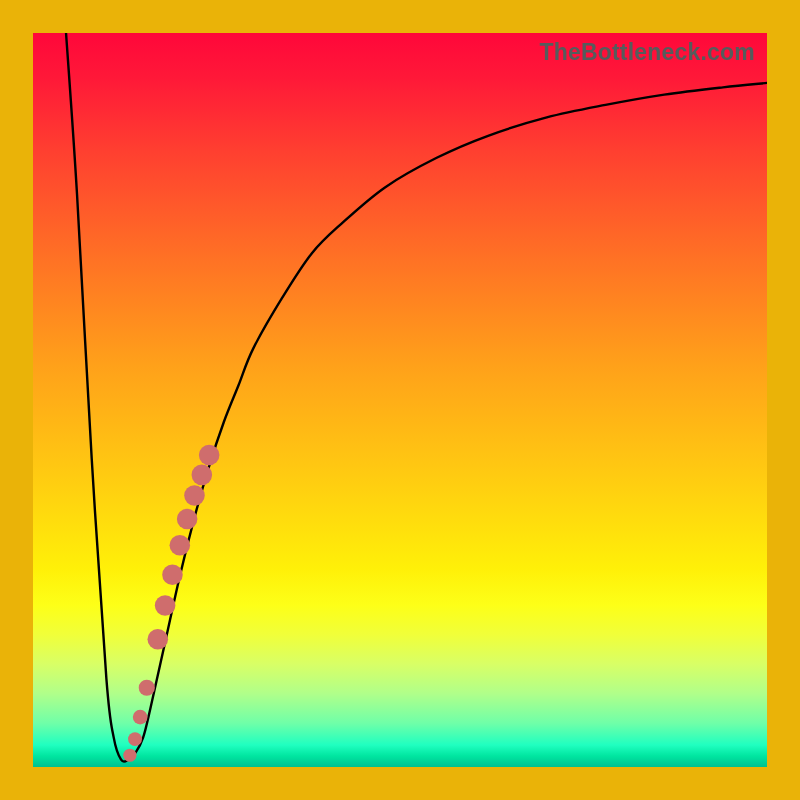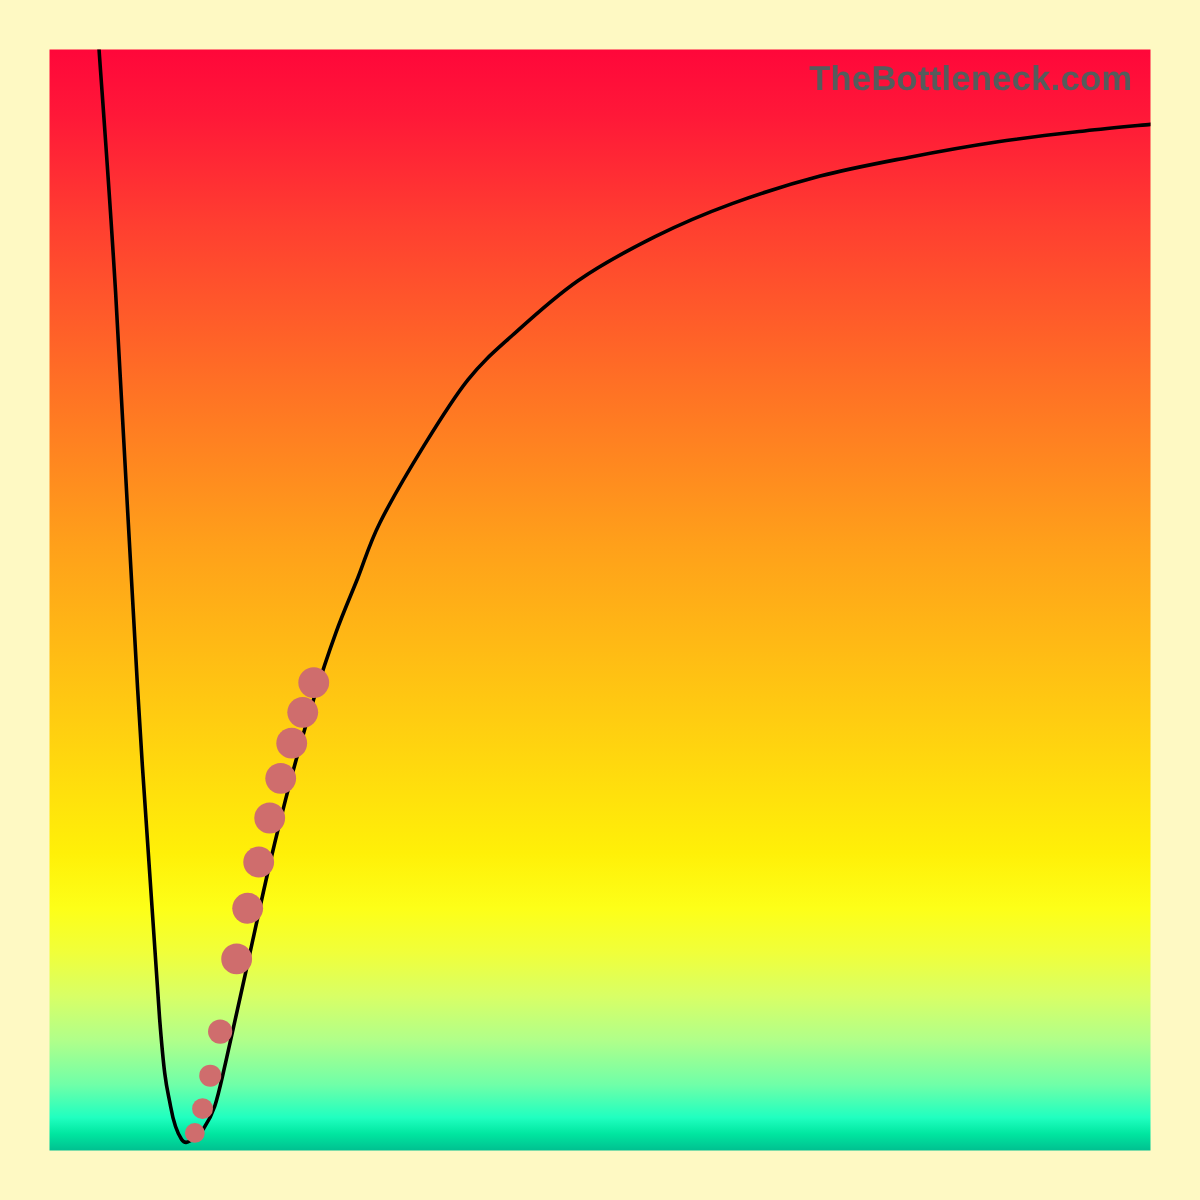--- a/index.html
+++ b/index.html
@@ -8,21 +8,21 @@
     width: 800px;
     height: 800px;
     overflow: hidden;
     background: #000;
     font-family: Arial, Helvetica, sans-serif;
   }
   .frame {
     position: relative;
     width: 800px;
     height: 800px;
-    background: #fef9c3;
+    background: #eab308;
   }
   .plot {
     position: absolute;
     left: 33px;
     top: 33px;
     width: 734px;
     height: 734px;
     background: linear-gradient(to bottom,
       #ff073a 0%,
       #ff1838 6%,

